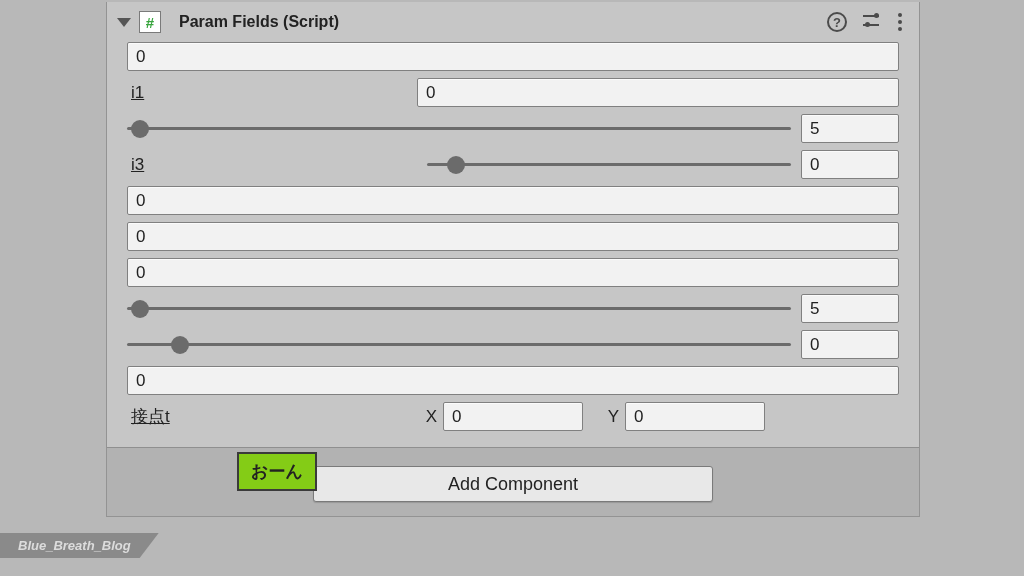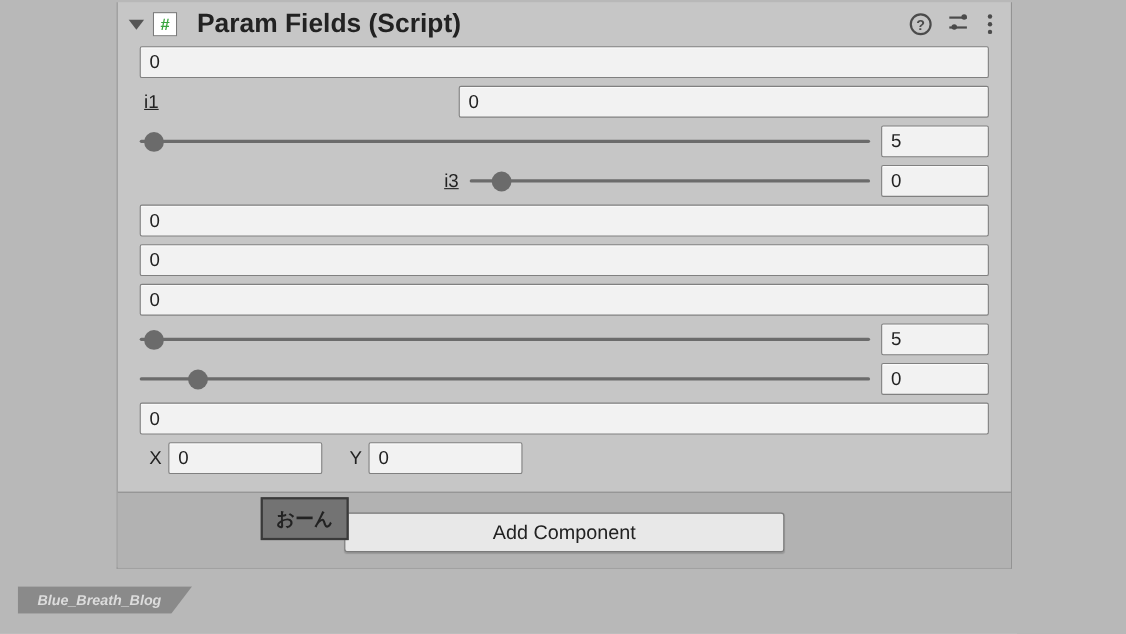--- a/index.html
+++ b/index.html
@@ -40,21 +40,21 @@
     background: #fff;
     border: 1px solid #7a7a7a;
     display: flex; align-items: center; justify-content: center;
     font-weight: bold;
     color: #39a53f;
     font-size: 15px;
     margin-right: 18px;
   }
   .title {
     font-weight: bold;
-    font-size: 24px;
+    font-size: 16px;
     flex: 1;
   }
   .header-icons { display: flex; align-items: center; gap: 14px; margin-right: 4px;}
   .help-icon {
     width: 20px; height: 20px;
     border: 2px solid #4b4b4b;
     border-radius: 50%;
     display: flex; align-items: center; justify-content: center;
     font-weight: bold; font-size: 13px; color:#4b4b4b;
   }
@@ -135,21 +135,21 @@
     transform: translate(-50%, -50%);
     width: 18px; height: 18px;
     background: #6b6b6b;
     border-radius: 50%;
   }
   .slider-value {
     width: 98px;
   }
   .slider-value .input { width:100%; }
 
-  .slider-row.with-label .label-col { width: 290px; text-align: right; }
+  .slider-row.with-label .label-col { width: 290px; }
   .slider-row.with-label .slider-wrap { flex:1; display:flex; align-items:center; gap:10px;}
 
   .vec-row {
     display: flex;
     align-items: center;
     margin-bottom: 4px;
   }
   .vec-group {
     display: flex;
     align-items: center;
@@ -164,40 +164,40 @@
     padding: 18px 0 14px 0;
     background: #b2b2b2;
     display: flex;
     justify-content: center;
     position: relative;
   }
   .ime-candidate {
     position: absolute;
     left: 130px;
     top: 4px;
-    background: #737373;
+    background: #84cc16;
     border: 2px solid #3a3a3a;
     padding: 6px 12px;
     font-size: 17px;
     font-weight: bold;
   }
   .add-btn {
     width: 400px;
     height: 36px;
     background: #e8e8e8;
     border: 1px solid #7a7a7a;
     border-radius: 3px;
     display: flex; align-items: center; justify-content: center;
     font-size: 18px;
     box-shadow: 0 1px 1px rgba(0,0,0,0.15);
   }
 
   .watermark {
     position: absolute;
-    left: 16px;
+    left: 0;
     bottom: 18px;
     background: #8a8a8a;
     color: #dcdcdc;
     font-size: 13px;
     font-style: italic;
     padding: 5px 28px 5px 18px;
     clip-path: polygon(0 0, 100% 0, 88% 100%, 0 100%);
     font-weight: bold;
   }
 </style>
@@ -294,20 +294,21 @@
             <div class="input">0</div>
           </div>
       </div>
     </div>
 
     <div class="row row-full">
       <div class="input">0</div>
     </div>
 
     <div class="vec-row">
+      <div class="label-col">接点t</div>
       <div class="vec-group">
         <div class="vec-label">X</div>
         <div class="vec-input">
             <div class="input">0</div>
           </div>
       </div>
       <div style="width:16px"></div>
       <div class="vec-group">
         <div class="vec-label">Y</div>
         <div class="vec-input">

